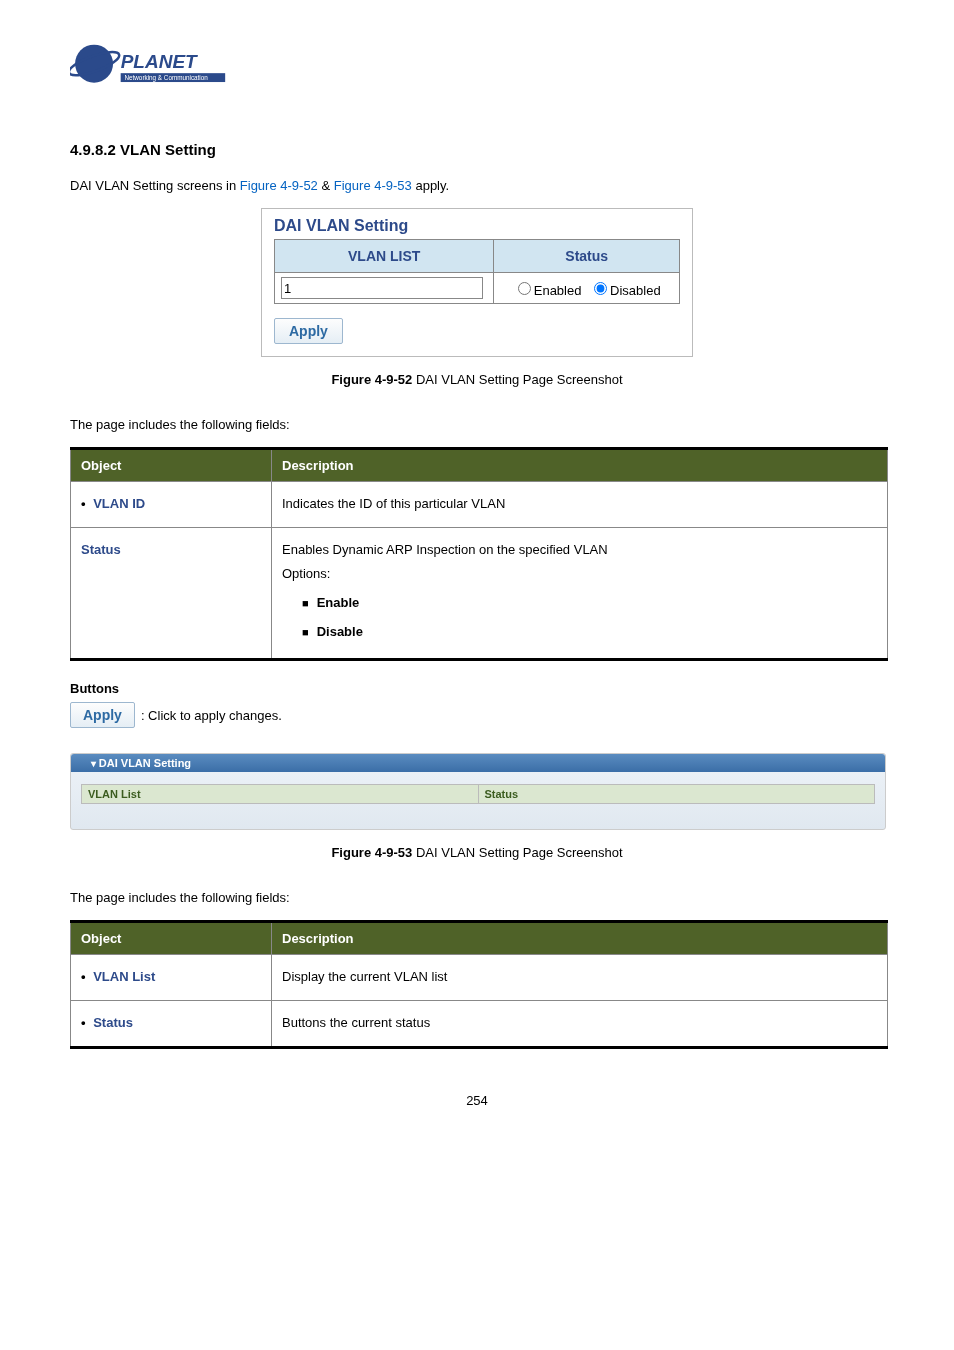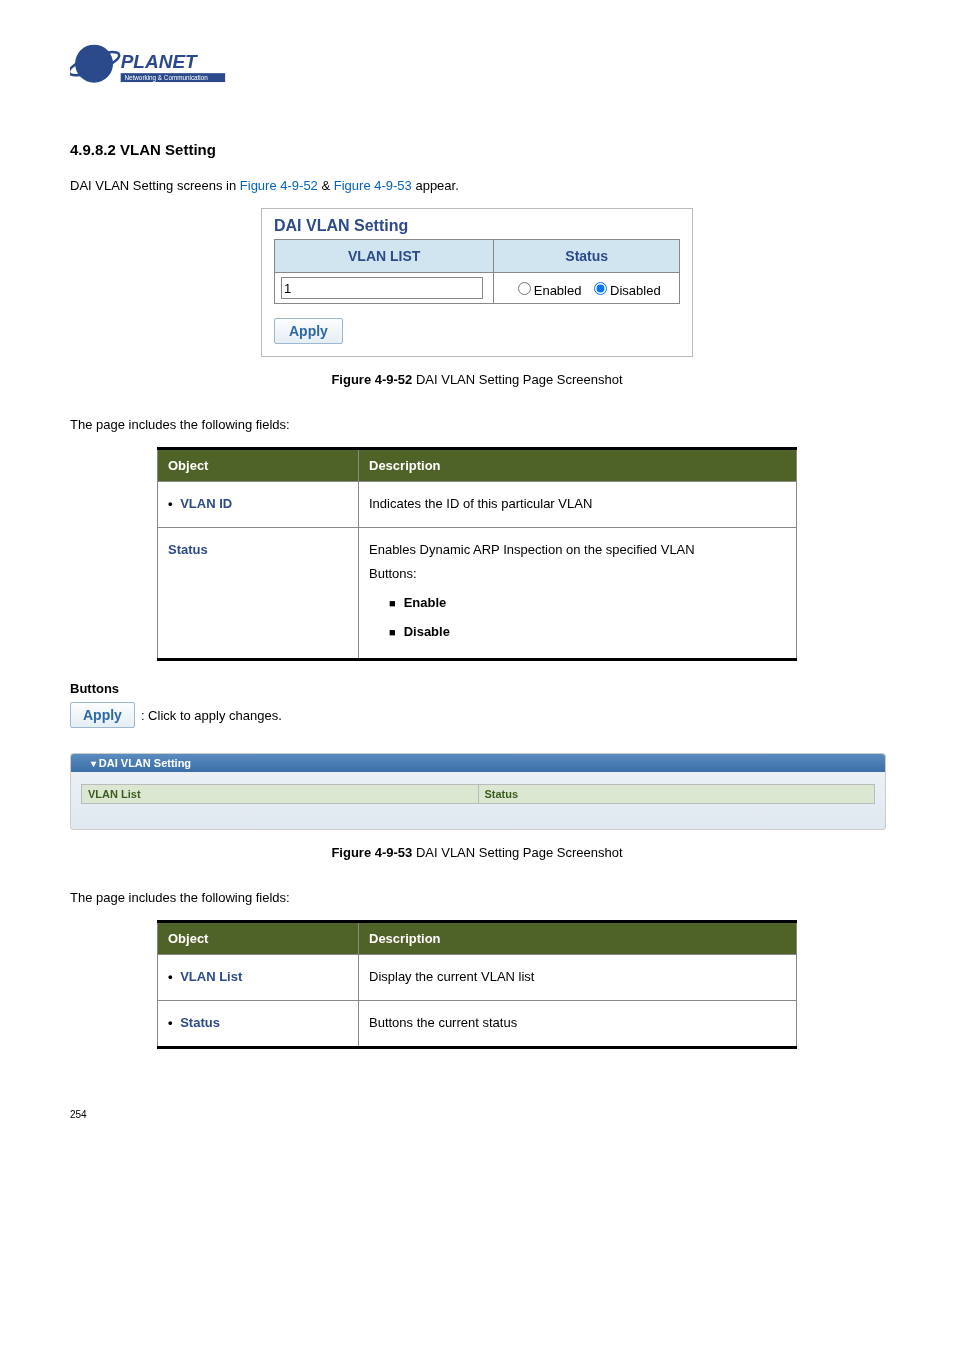--- a/index.html
+++ b/index.html
@@ -89,21 +89,21 @@
     color: #2d6aa3;
     font-weight: bold;
     font-size: 14px;
     border: 1px solid #9db7cf;
     background: linear-gradient(#fdfdfd, #e5eef5);
     border-radius: 2px;
   }
 
   
   .od-table {
-    width: 640px;
+    width: 818px;
     margin: 10px auto 20px;
     border-collapse: collapse;
     border-top: 3px solid #000;
     border-bottom: 3px solid #000;
   }
   .od-table th {
     background: #4f6228;
     color: #fff;
     text-align: left;
     padding: 8px 10px;
@@ -201,42 +201,42 @@
     padding:3px 6px;
     border:1px solid #bbb;
   }
   .ss2-table td {
     padding:3px 6px;
     border:1px solid #bbb;
     color:#555;
   }
 
   .page-num {
-    text-align:left;
-    font-size:10px;
-    margin-top:60px;
+    text-align:center;
+    font-size:13px;
+    margin-top:44px;
   }
 </style>
 </head>
 <body>
 
 <div class="logo-wrap">
   <svg class="logo-svg" viewBox="0 0 300 90">
     <circle cx="38" cy="35" r="30" fill="#2b4a8b"></circle>
     <ellipse cx="38" cy="35" rx="42" ry="12" fill="none" stroke="#2b4a8b" stroke-width="4" transform="rotate(-20 38 35)"></ellipse>
     <text x="80" y="42" font-family="Arial Black, Arial" font-size="30" font-weight="900" font-style="italic" fill="#2b4a8b">PLANET</text>
     <rect x="80" y="50" width="165" height="14" fill="#2b4a8b"></rect>
     <text x="86" y="61" font-family="Arial" font-size="10" fill="#fff">Networking &amp; Communication</text>
   </svg>
 </div>
 
 <div class="h-section">4.9.8.2 VLAN Setting</div>
 
 <div class="body-line">
-  <span>DAI VLAN Setting screens in </span><span class="fig-link">Figure 4-9-52</span><span> &amp; </span><span class="fig-link">Figure 4-9-53</span><span> appear.</span>
+  <span>DAI VLAN Setting screens in </span><span class="fig-link">Figure 4-9-52</span><span> &amp; </span><span class="fig-link">Figure 4-9-53</span><span> apply.</span>
 </div>
 
 <div class="ss1-wrap">
   <div class="ss1-title">DAI VLAN Setting</div>
   <table class="ss1-table">
     <tbody>
         <tr>
       <th>VLAN LIST</th>
       <th>Status</th>
     </tr>
@@ -267,21 +267,21 @@
     <th>Description</th>
   </tr>
   <tr>
     <td class="obj"><span class="bullet-row">VLAN ID</span></td>
     <td>Indicates the ID of this particular VLAN</td>
   </tr>
   <tr>
     <td class="obj"><span>Status</span></td>
     <td>
       <div>Enables Dynamic ARP Inspection on the specified VLAN</div>
-      <div>Buttons:</div>
+      <div>Options:</div>
       <ul class="sq-list">
         <li><b>Enable</b></li>
         <li><b>Disable</b></li>
       </ul>
     </td>
   </tr>
 </tbody>
   </table>
 
 <div class="buttons-head">Buttons</div>

